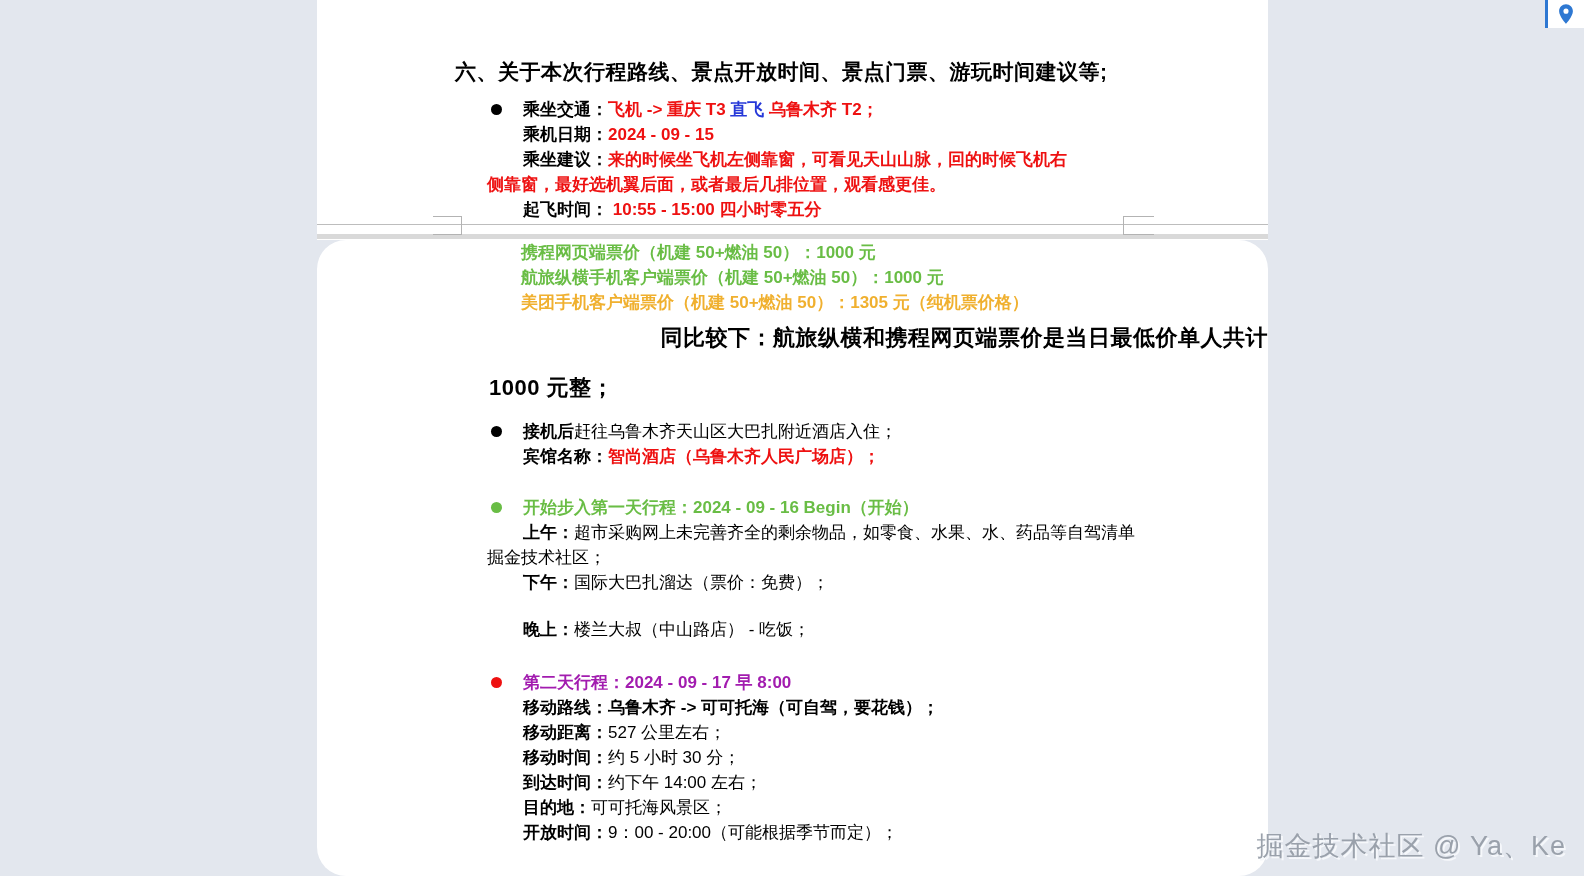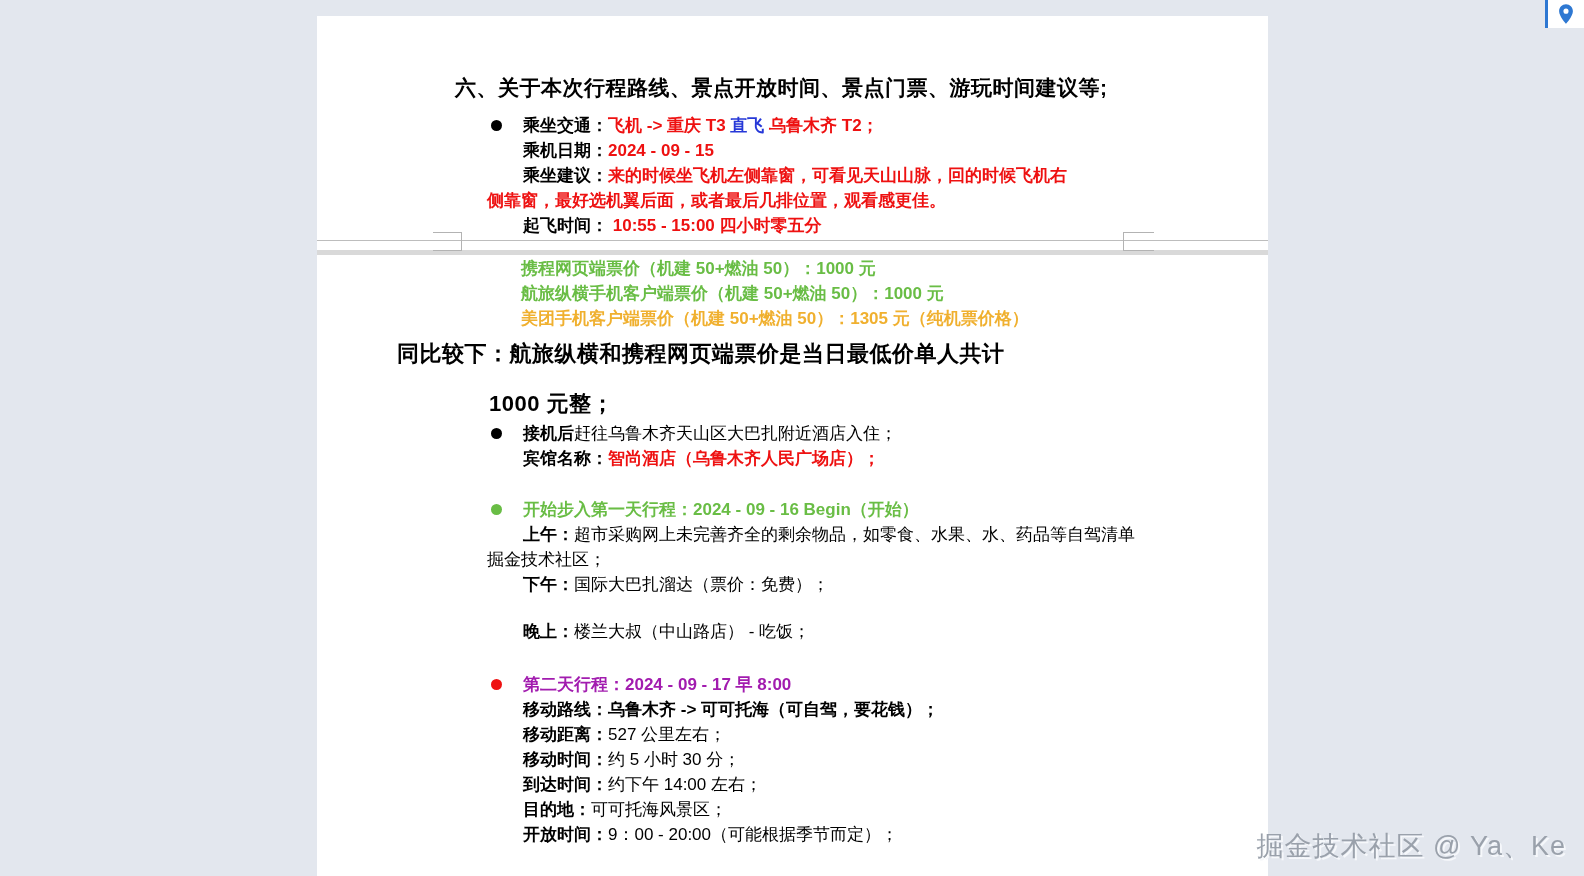--- a/index.html
+++ b/index.html
@@ -1,24 +1,24 @@
 <!DOCTYPE html>
 <html><head>
 <meta charset="utf-8">
 <style>
   html,body{margin:0;padding:0;width:1584px;height:876px;overflow:hidden;
     font-family:"Liberation Sans","DejaVu Sans",sans-serif;}
   .screen{position:relative;width:1584px;height:876px;background:#e3e7ee;}
-  .doc-area{position:absolute;left:317px;top:16px;width:951px;height:828px;}
+  .doc-area{position:absolute;left:317px;top:0;width:951px;height:828px;}
   .page{position:absolute;left:0;width:951px;background:#ffffff;overflow:hidden;}
   .page1{top:0;height:222px;}
   .page-gap{position:absolute;top:222px;height:18px;width:951px;background:#ffffff;}
   .gap-line{position:absolute;top:2px;left:0;width:951px;height:1px;background:#bdbdbd;}
   .gap-band{position:absolute;top:12px;left:0;width:951px;height:5px;background:#d9d9d9;}
-  .page2{top:240px;height:636px;}
+  .page2{top:240px;height:636px;border-radius:29px;}
   .crop-mark{position:absolute;top:216px;height:17px;width:28px;}
   .crop-left{left:116px;border-top:1px solid #b3b3b3;border-right:1px solid #b3b3b3;border-bottom:1px solid #b3b3b3;}
   .crop-right{left:806px;width:30px;border-top:1px solid #b3b3b3;border-left:1px solid #b3b3b3;border-bottom:1px solid #b3b3b3;}
   .tline{position:relative;font-size:17px;line-height:25px;white-space:nowrap;}
   .title{font-size:21px;line-height:31px;font-weight:700;letter-spacing:.5px;}
   .big{font-size:22px;line-height:30px;font-weight:700;letter-spacing:.5px;}
   .bullet{position:absolute;left:-32px;top:7px;width:11px;height:11px;border-radius:50%;}
   .pin-panel{position:absolute;top:0;right:0;width:36px;height:28px;background:#ffffff;
     border-left:3px solid #2e78d2;display:flex;align-items:center;justify-content:center;}
   .watermark{position:absolute;right:18px;bottom:12px;font-size:27px;color:#9aa1ab;
@@ -40,23 +40,23 @@
     <div class="page-gap">
       <div class="gap-line"></div>
       <div class="gap-band"></div>
     </div>
     <div class="crop-mark crop-left"></div>
     <div class="crop-mark crop-right"></div>
     <div class="page page2">
         <div class="tline line" style="margin-left: 204px;"><span style="color: rgb(105, 189, 69); font-weight: 700;">携程网页端票价（机建 50+燃油 50）：1000 元</span></div>
         <div class="tline line" style="margin-left: 204px;"><span style="color: rgb(105, 189, 69); font-weight: 700;">航旅纵横手机客户端票价（机建 50+燃油 50）：1000 元</span></div>
         <div class="tline line" style="margin-left: 204px;"><span style="color: rgb(240, 176, 47); font-weight: 700;">美团手机客户端票价（机建 50+燃油 50）：1305 元（纯机票价格）</span></div>
-        <div class="tline big" style="margin-top: 8px; margin-left: 80px;"><span style="color: rgb(0, 0, 0); font-weight: 700;">同比较下：航旅纵横和携程网页端票价是当日最低价单人共计</span></div>
+        <div class="tline big" style="margin-top: 8px; margin-left: 104px; text-align: right;"><span style="color: rgb(0, 0, 0); font-weight: 700;">同比较下：航旅纵横和携程网页端票价是当日最低价单人共计</span></div>
         <div class="tline big" style="margin-top: 20px; margin-left: 172px;"><span style="color: rgb(0, 0, 0); font-weight: 700;">1000 元整；</span></div>
-        <div class="tline line" style="margin-top: 2px; margin-left: 206px;"><span class="bullet" style="background: rgb(0, 0, 0);"></span><span style="color: rgb(0, 0, 0); font-weight: 700;">接机后</span><span style="color: rgb(0, 0, 0);">赶往乌鲁木齐天山区大巴扎附近酒店入住；</span></div>
+        <div class="tline line" style="margin-top: 16px; margin-left: 206px;"><span class="bullet" style="background: rgb(0, 0, 0);"></span><span style="color: rgb(0, 0, 0); font-weight: 700;">接机后</span><span style="color: rgb(0, 0, 0);">赶往乌鲁木齐天山区大巴扎附近酒店入住；</span></div>
         <div class="tline line" style="margin-left: 206px;"><span style="color: rgb(0, 0, 0); font-weight: 700;">宾馆名称：</span><span style="color: rgb(238, 17, 17); font-weight: 700;">智尚酒店（乌鲁木齐人民广场店）；</span></div>
         <div class="tline line" style="margin-top: 26px; margin-left: 206px;"><span class="bullet" style="background: rgb(105, 189, 69);"></span><span style="color: rgb(105, 189, 69); font-weight: 700;">开始步入第一天行程：2024 - 09 - 16 Begin（开始）</span></div>
         <div class="tline line" style="margin-left: 206px;"><span style="color: rgb(0, 0, 0); font-weight: 700;">上午：</span><span style="color: rgb(0, 0, 0);">超市采购网上未完善齐全的剩余物品，如零食、水果、水、药品等自驾清单</span></div>
         <div class="tline line" style="margin-left: 170px;"><span style="color: rgb(0, 0, 0);">掘金技术社区；</span></div>
         <div class="tline line" style="margin-left: 206px;"><span style="color: rgb(0, 0, 0); font-weight: 700;">下午：</span><span style="color: rgb(0, 0, 0);">国际大巴扎溜达（票价：免费）；</span></div>
         <div class="tline line" style="margin-left: 206px; margin-top: 22px;"><span style="color: rgb(0, 0, 0); font-weight: 700;">晚上：</span><span style="color: rgb(0, 0, 0);">楼兰大叔（中山路店） - 吃饭；</span></div>
         <div class="tline line" style="margin-top: 28px; margin-left: 206px;"><span class="bullet" style="background: rgb(238, 17, 17);"></span><span style="color: #a21caf; font-weight: 700;">第二天行程：2024 - 09 - 17  早 8:00</span></div>
         <div class="tline line" style="margin-left: 206px;"><span style="color: rgb(0, 0, 0); font-weight: 700;">移动路线：</span><span style="color: rgb(0, 0, 0); font-weight: 700;">乌鲁木齐 -&gt; 可可托海（可自驾，要花钱）；</span></div>
         <div class="tline line" style="margin-left: 206px;"><span style="color: rgb(0, 0, 0); font-weight: 700;">移动距离：</span><span style="color: rgb(0, 0, 0);">527 公里左右；</span></div>
         <div class="tline line" style="margin-left: 206px;"><span style="color: rgb(0, 0, 0); font-weight: 700;">移动时间：</span><span style="color: rgb(0, 0, 0);">约 5 小时 30 分；</span></div>

